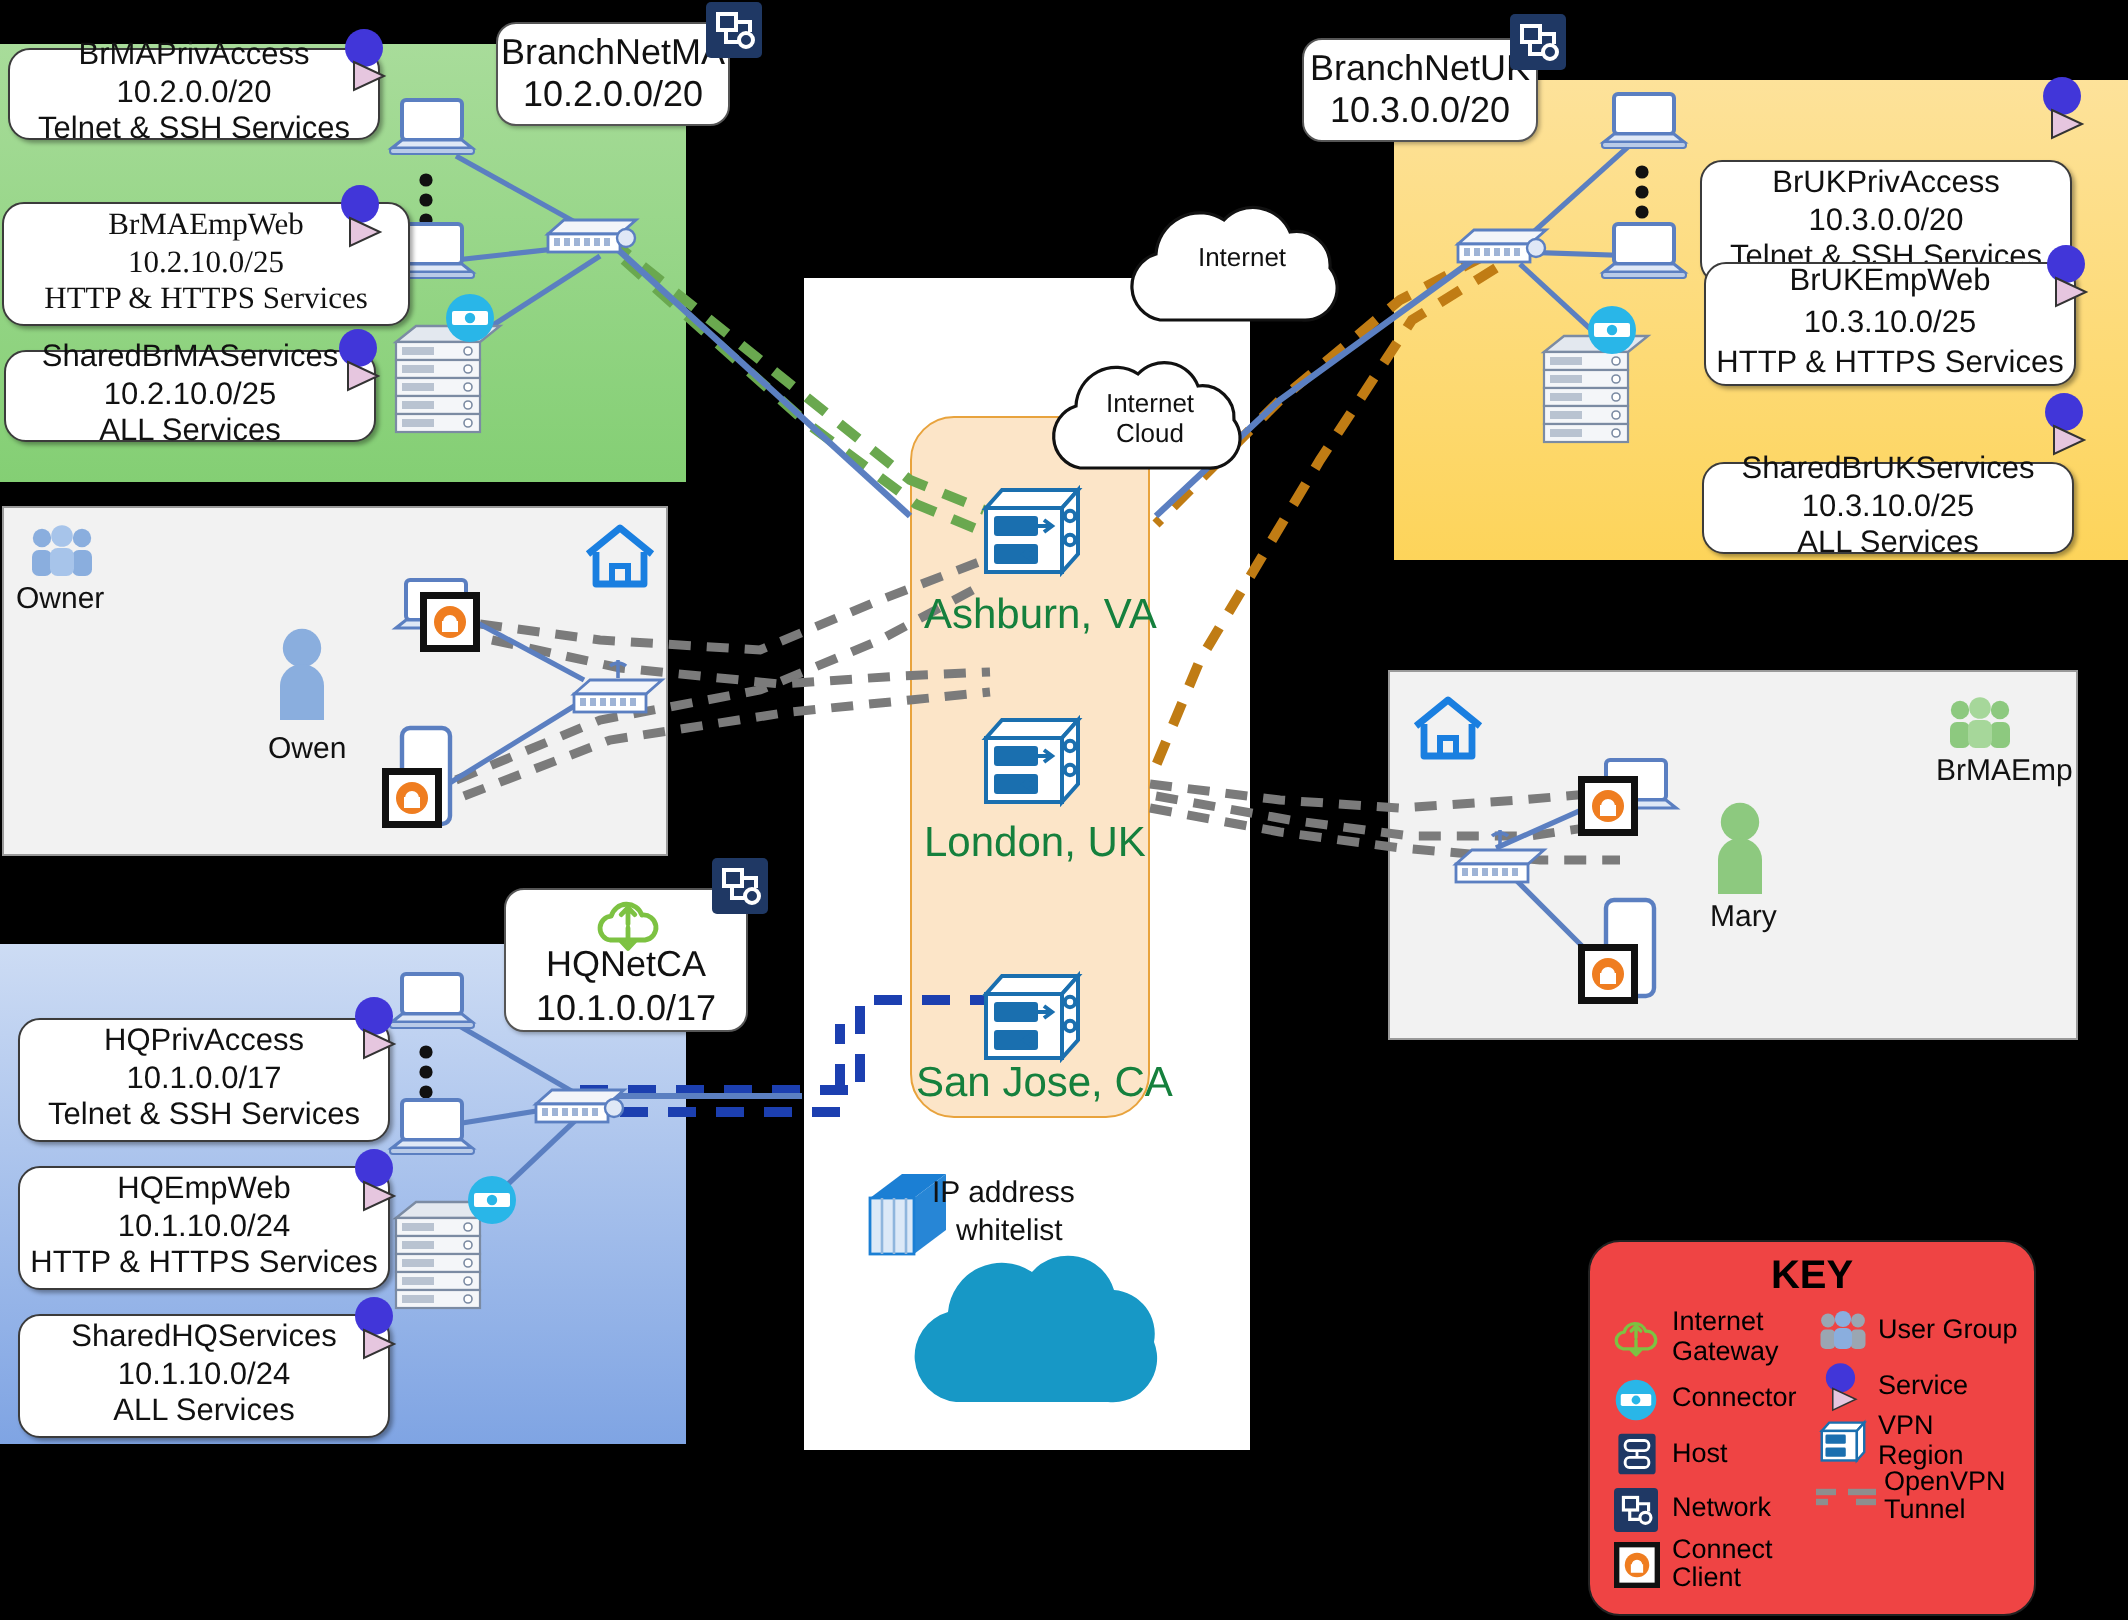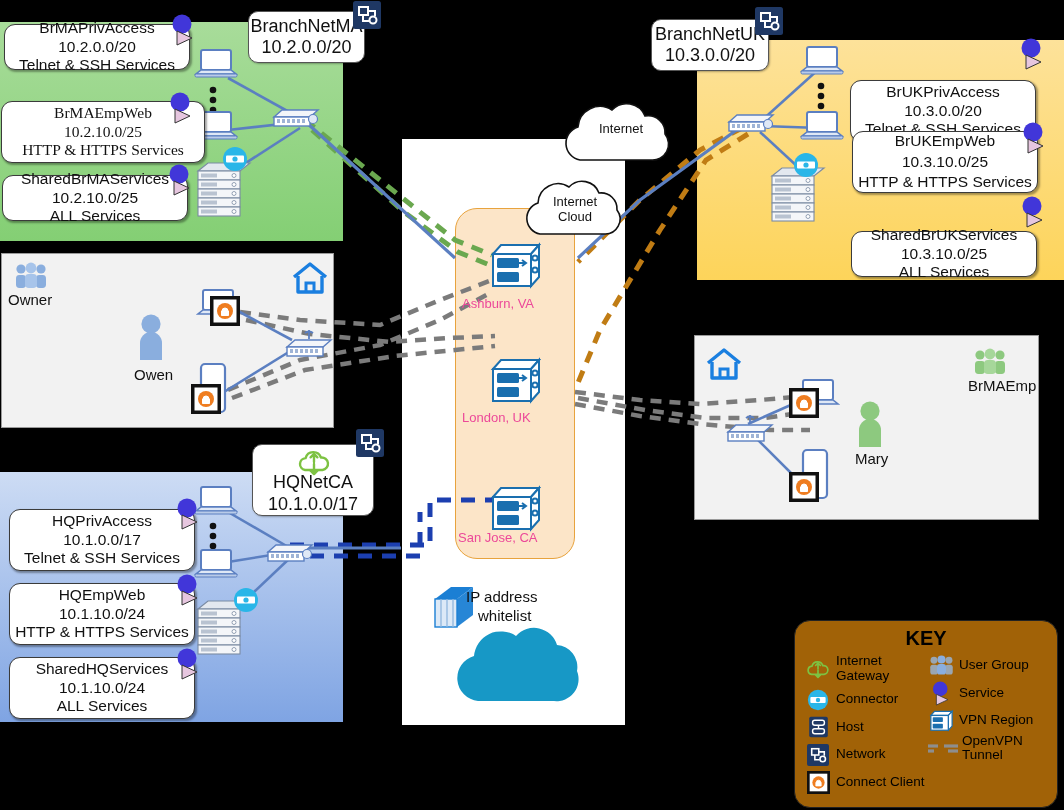--- a/index.html
+++ b/index.html
@@ -22,24 +22,24 @@
   .chip .l1{font-size:18px;}
   .chip .l2{font-size:18px;}
   
   .svcbox{position:absolute;background:#fff;border:1.4px solid #3b3b3b;border-radius:11px;
           box-shadow:1.5px 1.5px 2px rgba(0,0,0,.35);
           display:flex;flex-direction:column;align-items:center;justify-content:center;
           text-align:center;color:#111;line-height:1.2;box-sizing:border-box;}
   .svcbox div{font-size:15.5px;white-space:nowrap;}
   
   .cap{position:absolute;color:#111;font-size:15px;white-space:nowrap;}
-  .vregion-cap{position:absolute;color:#ec4899;font-size:13px;white-space:nowrap;}
+  .vregion-cap{position:absolute;color:#15803d;font-size:21px;white-space:nowrap;}
   
-  #key{position:absolute;left:794px;top:620px;width:264px;height:188px;
-       background:#a16207;border:1.5px solid #222;border-radius:16px;box-sizing:border-box;
+  #key{position:absolute;left:794px;top:620px;width:224px;height:188px;
+       background:#ef4444;border:1.5px solid #222;border-radius:16px;box-sizing:border-box;
        box-shadow:2px 2px 3px rgba(0,0,0,.4);}
   #key h1{margin:0;padding:6px 0 2px;text-align:center;font-size:20px;font-weight:bold;color:#000;}
   .keycols{display:flex;padding:0 8px;}
   .keycol{flex:1;}
   .keyrow{display:flex;align-items:center;height:27.5px;}
   .keyrow .ic{width:30px;min-width:30px;display:flex;align-items:center;justify-content:center;}
   .keyrow .tx{font-size:13.5px;color:#000;line-height:1.08;padding-left:3px;}
   
   .cloudtxt{position:absolute;font-size:13px;color:#111;text-align:center;line-height:1.18;}
   svg{overflow:visible;}

